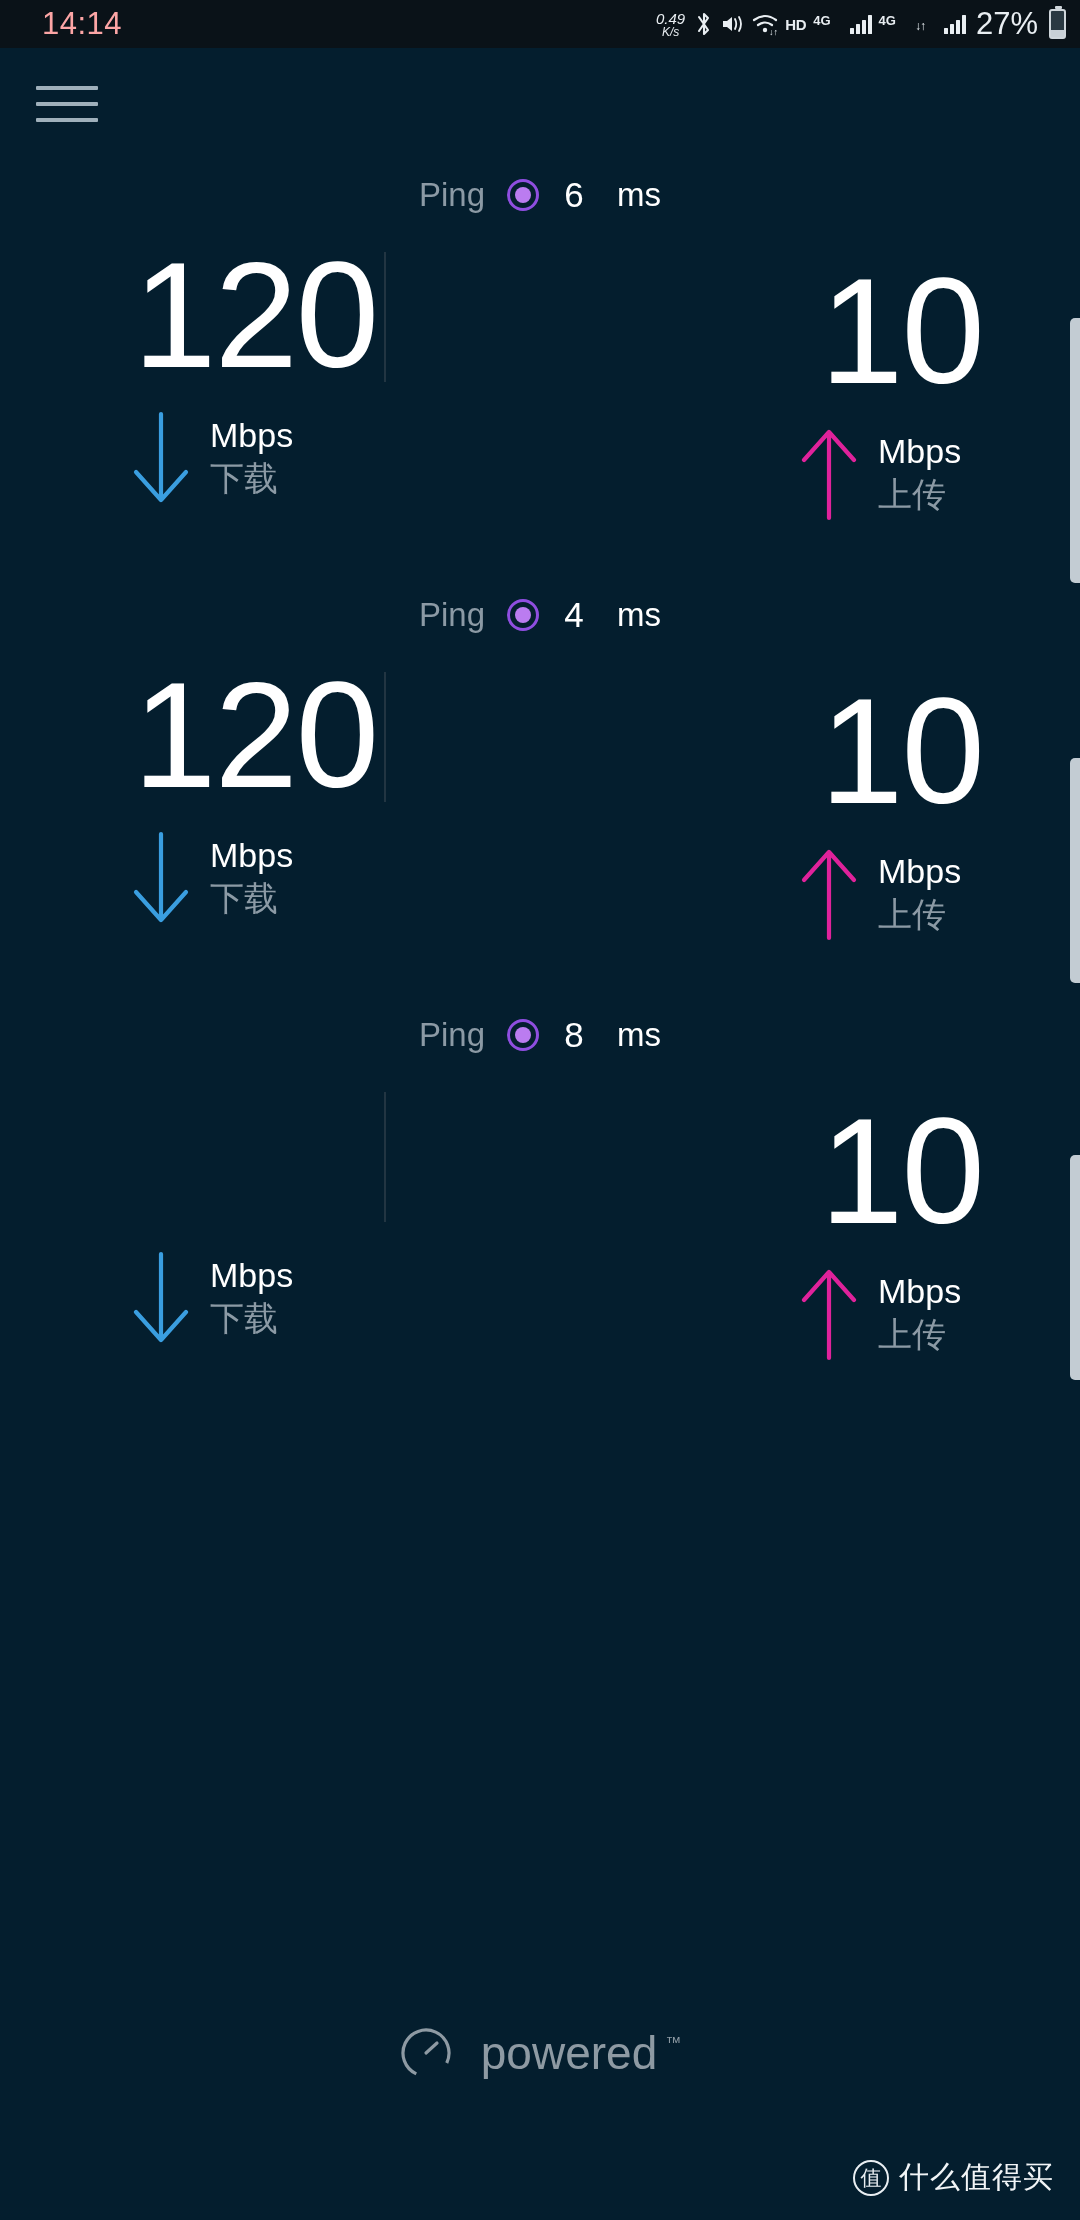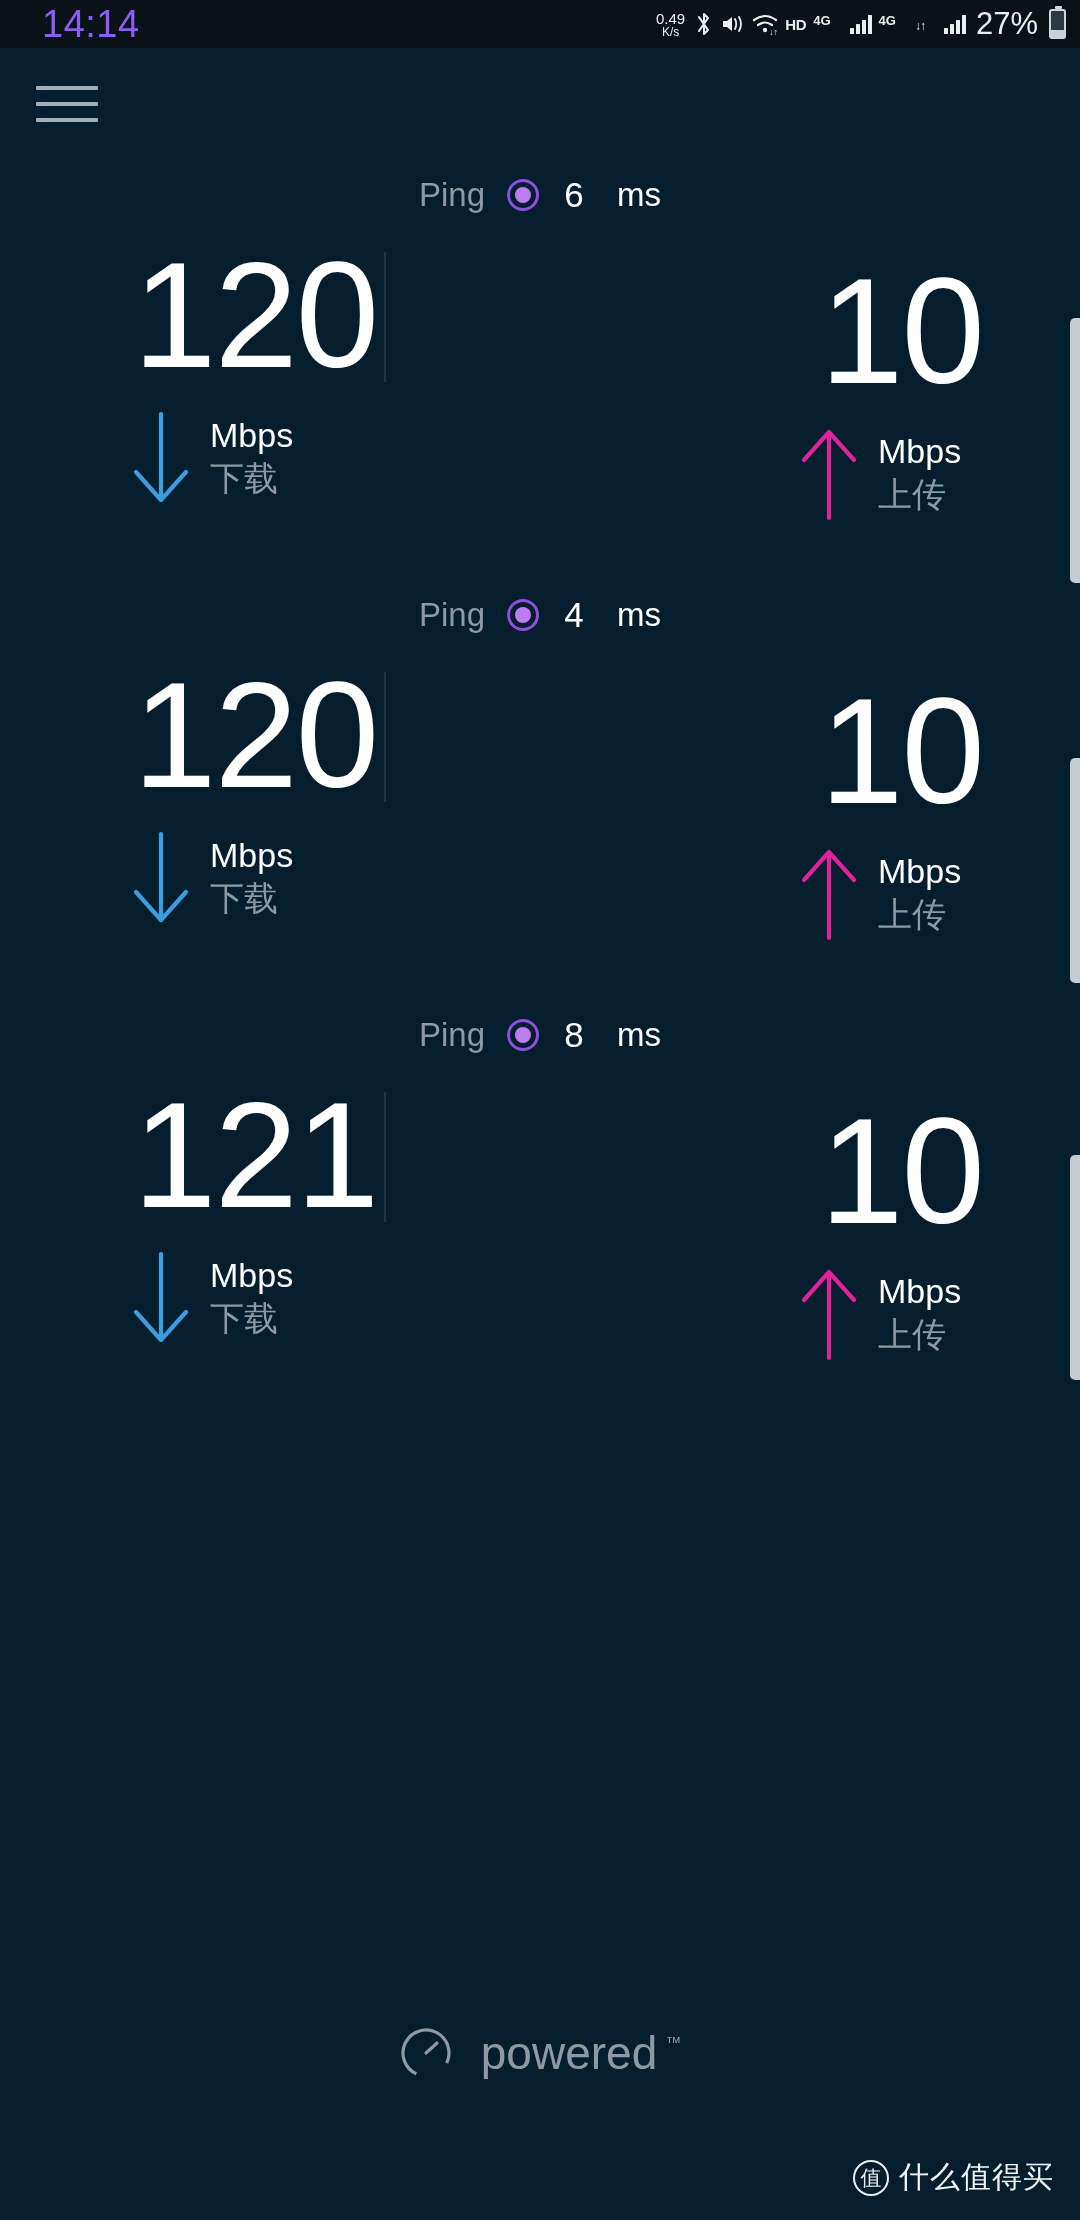--- a/index.html
+++ b/index.html
@@ -21,22 +21,22 @@
   .status-bar {
     height: 48px;
     background: #0a1218;
     display: flex;
     align-items: center;
     padding: 0 16px;
     box-sizing: border-box;
     position: relative;
   }
   .status-clock {
-    font-size: 38px;
-    color: #8b5cf6;
+    font-size: 31px;
+    color: #fca5a5;
     letter-spacing: 0.5px;
     margin-left: 26px;
     font-weight: 400;
   }
   .status-right {
     position: absolute;
     right: 14px;
     top: 0;
     height: 48px;
     display: flex;
@@ -44,20 +44,21 @@
     gap: 7px;
   }
   .net-rate {
     display: flex;
     flex-direction: column;
     align-items: center;
     line-height: 1.0;
     color: #e9eef2;
     font-size: 15px;
     margin-right: 2px;
+    font-style: italic;
   }
   .net-rate .r2 { font-size: 12px; }
   .sb-ico { display: flex; align-items: center; color: #e9eef2; }
   .sb-label {
     font-size: 15px;
     color: #e9eef2;
     font-weight: 700;
     letter-spacing: -0.3px;
   }
   .bars {
@@ -472,21 +473,20 @@
   <span class="ping-dot">
       <i></i>
     </span>
   <span class="ping-val">8</span>
   <span class="ping-unit">ms</span>
 </div>
 
 <div class="result-block">
   <div class="block-divider"></div>
   <div class="result-half left">
-    <div class="big-number">121</div>
     <div class="metric-foot">
       <svg class="arrow-svg" viewBox="0 0 62 96">
         <path d="M31 4 L31 88 M6 62 L31 90 L56 62" fill="none" stroke="#3a9ee0" stroke-width="4.2" stroke-linecap="round" stroke-linejoin="round"></path>
       </svg>
       <div class="metric-text">
         <div class="metric-unit">Mbps</div>
         <div class="metric-name">下载</div>
       </div>
     </div>
   </div>

